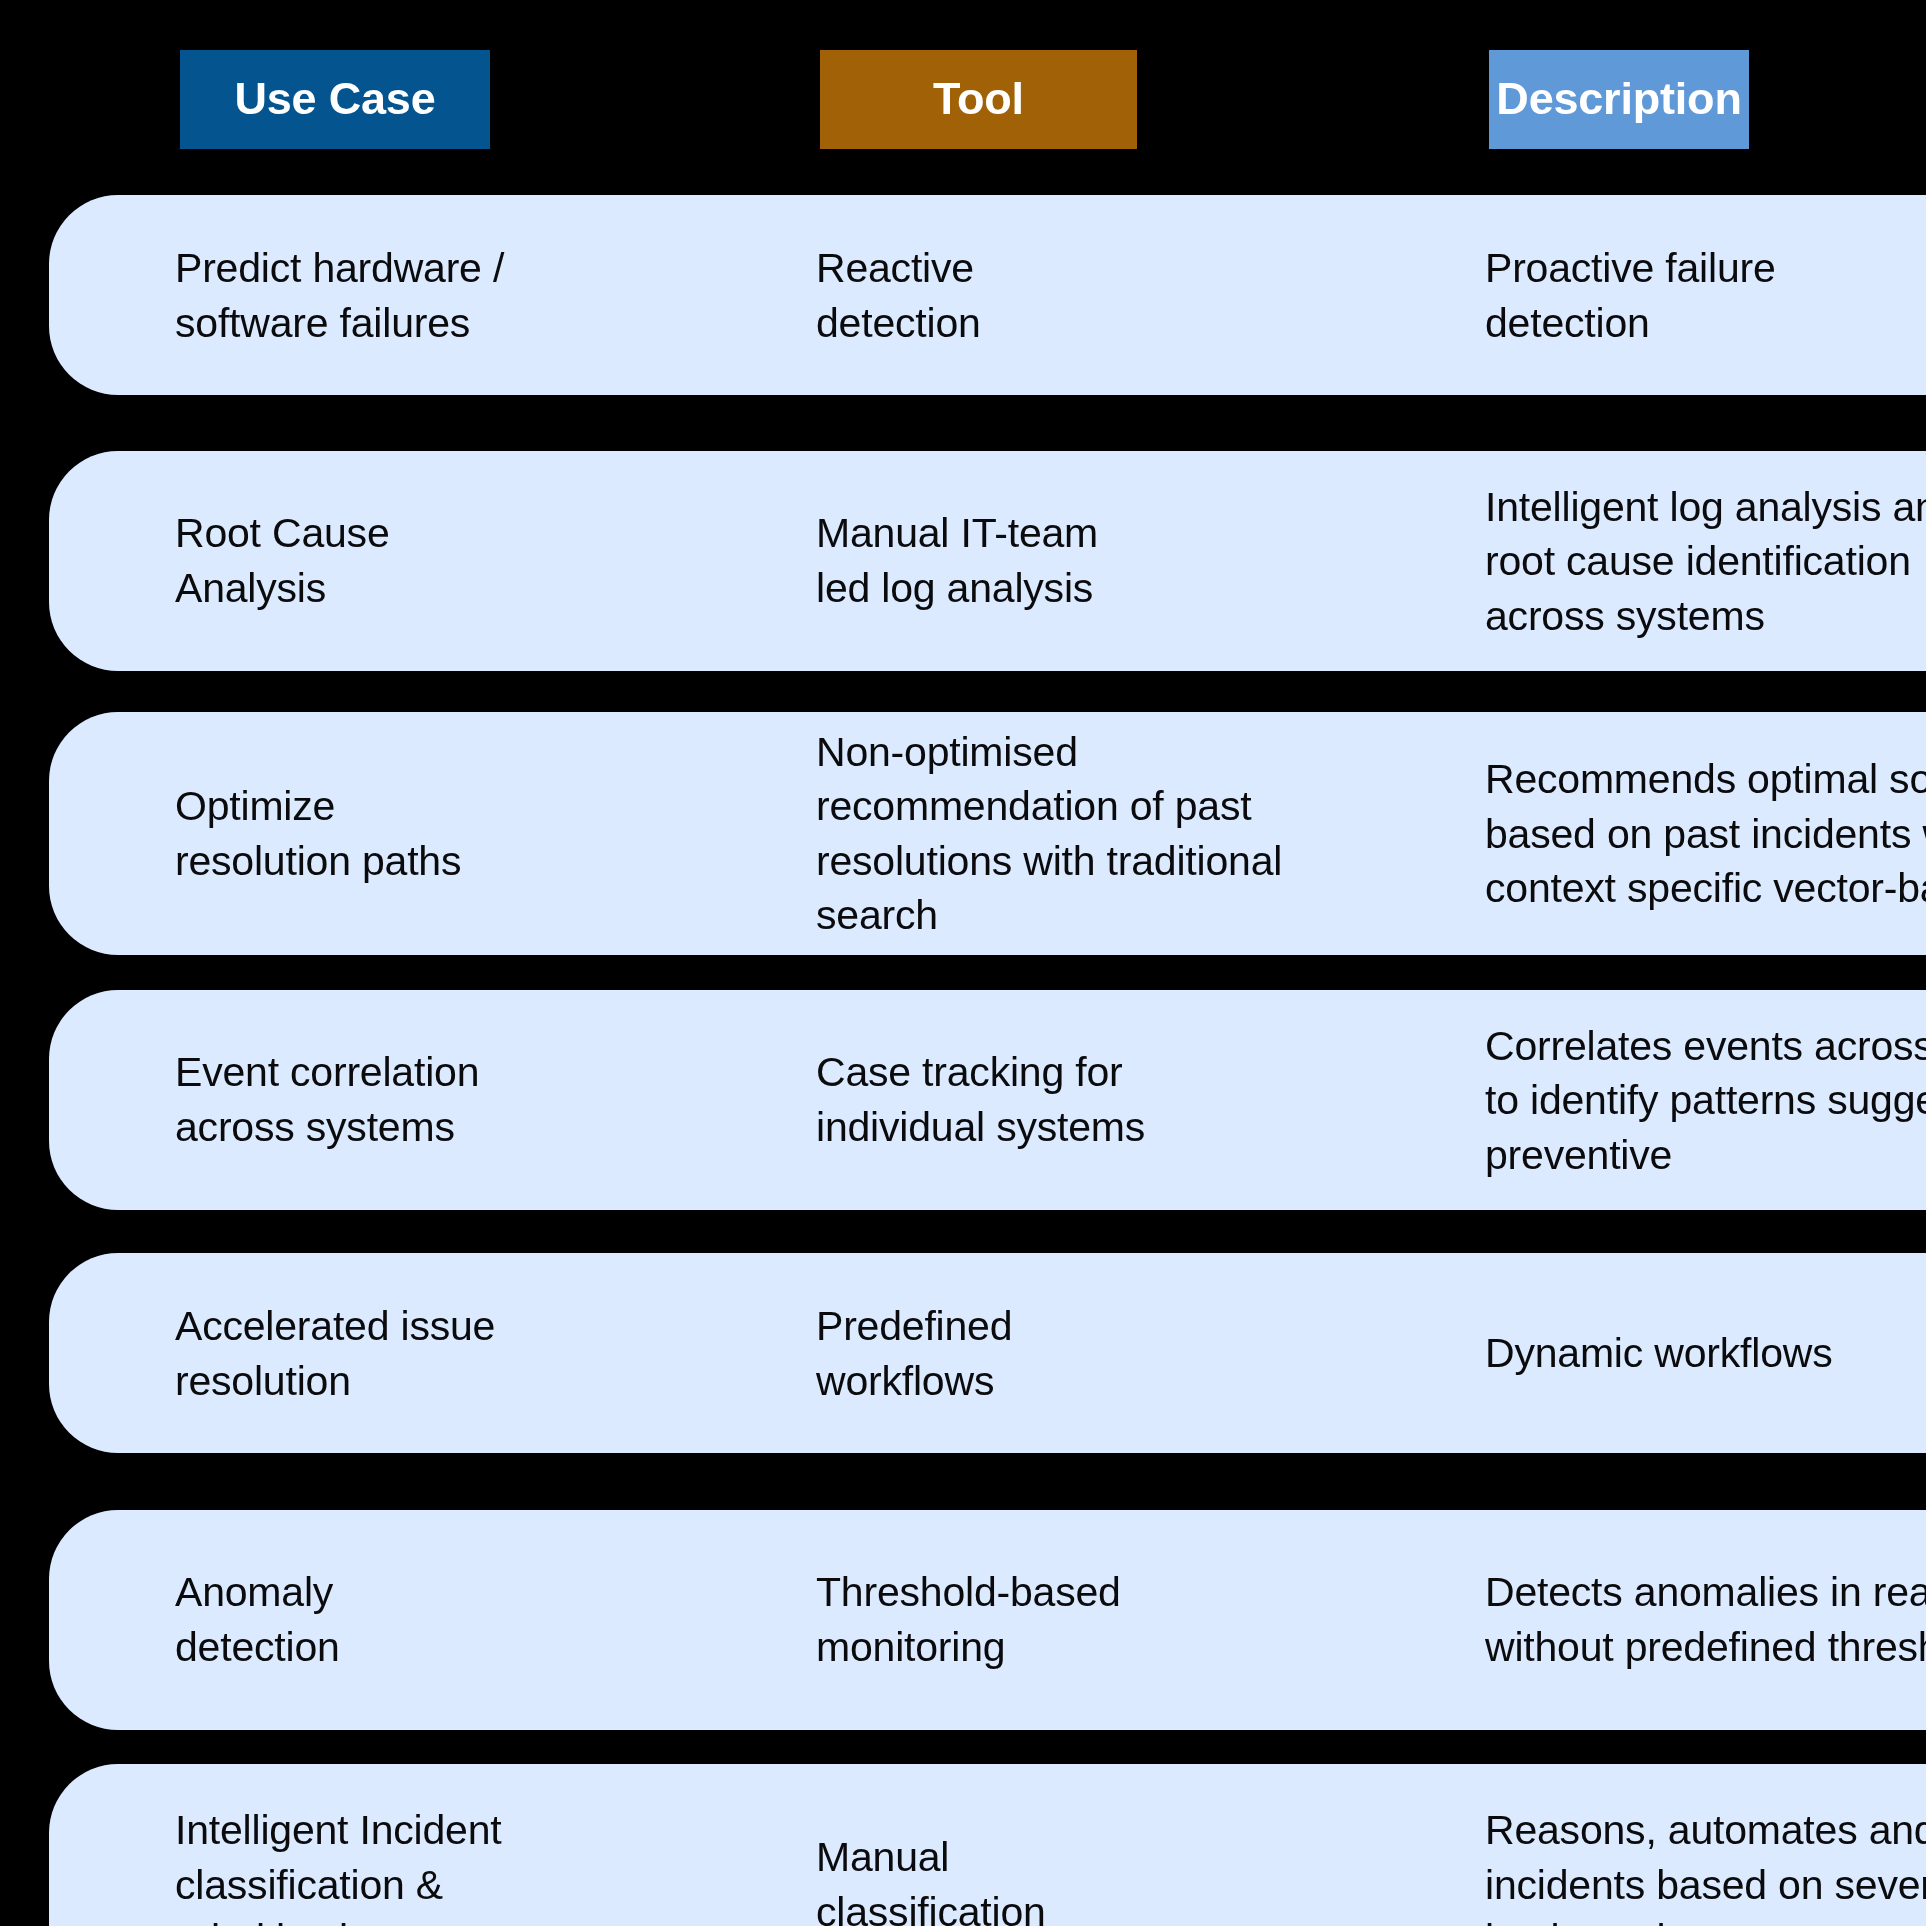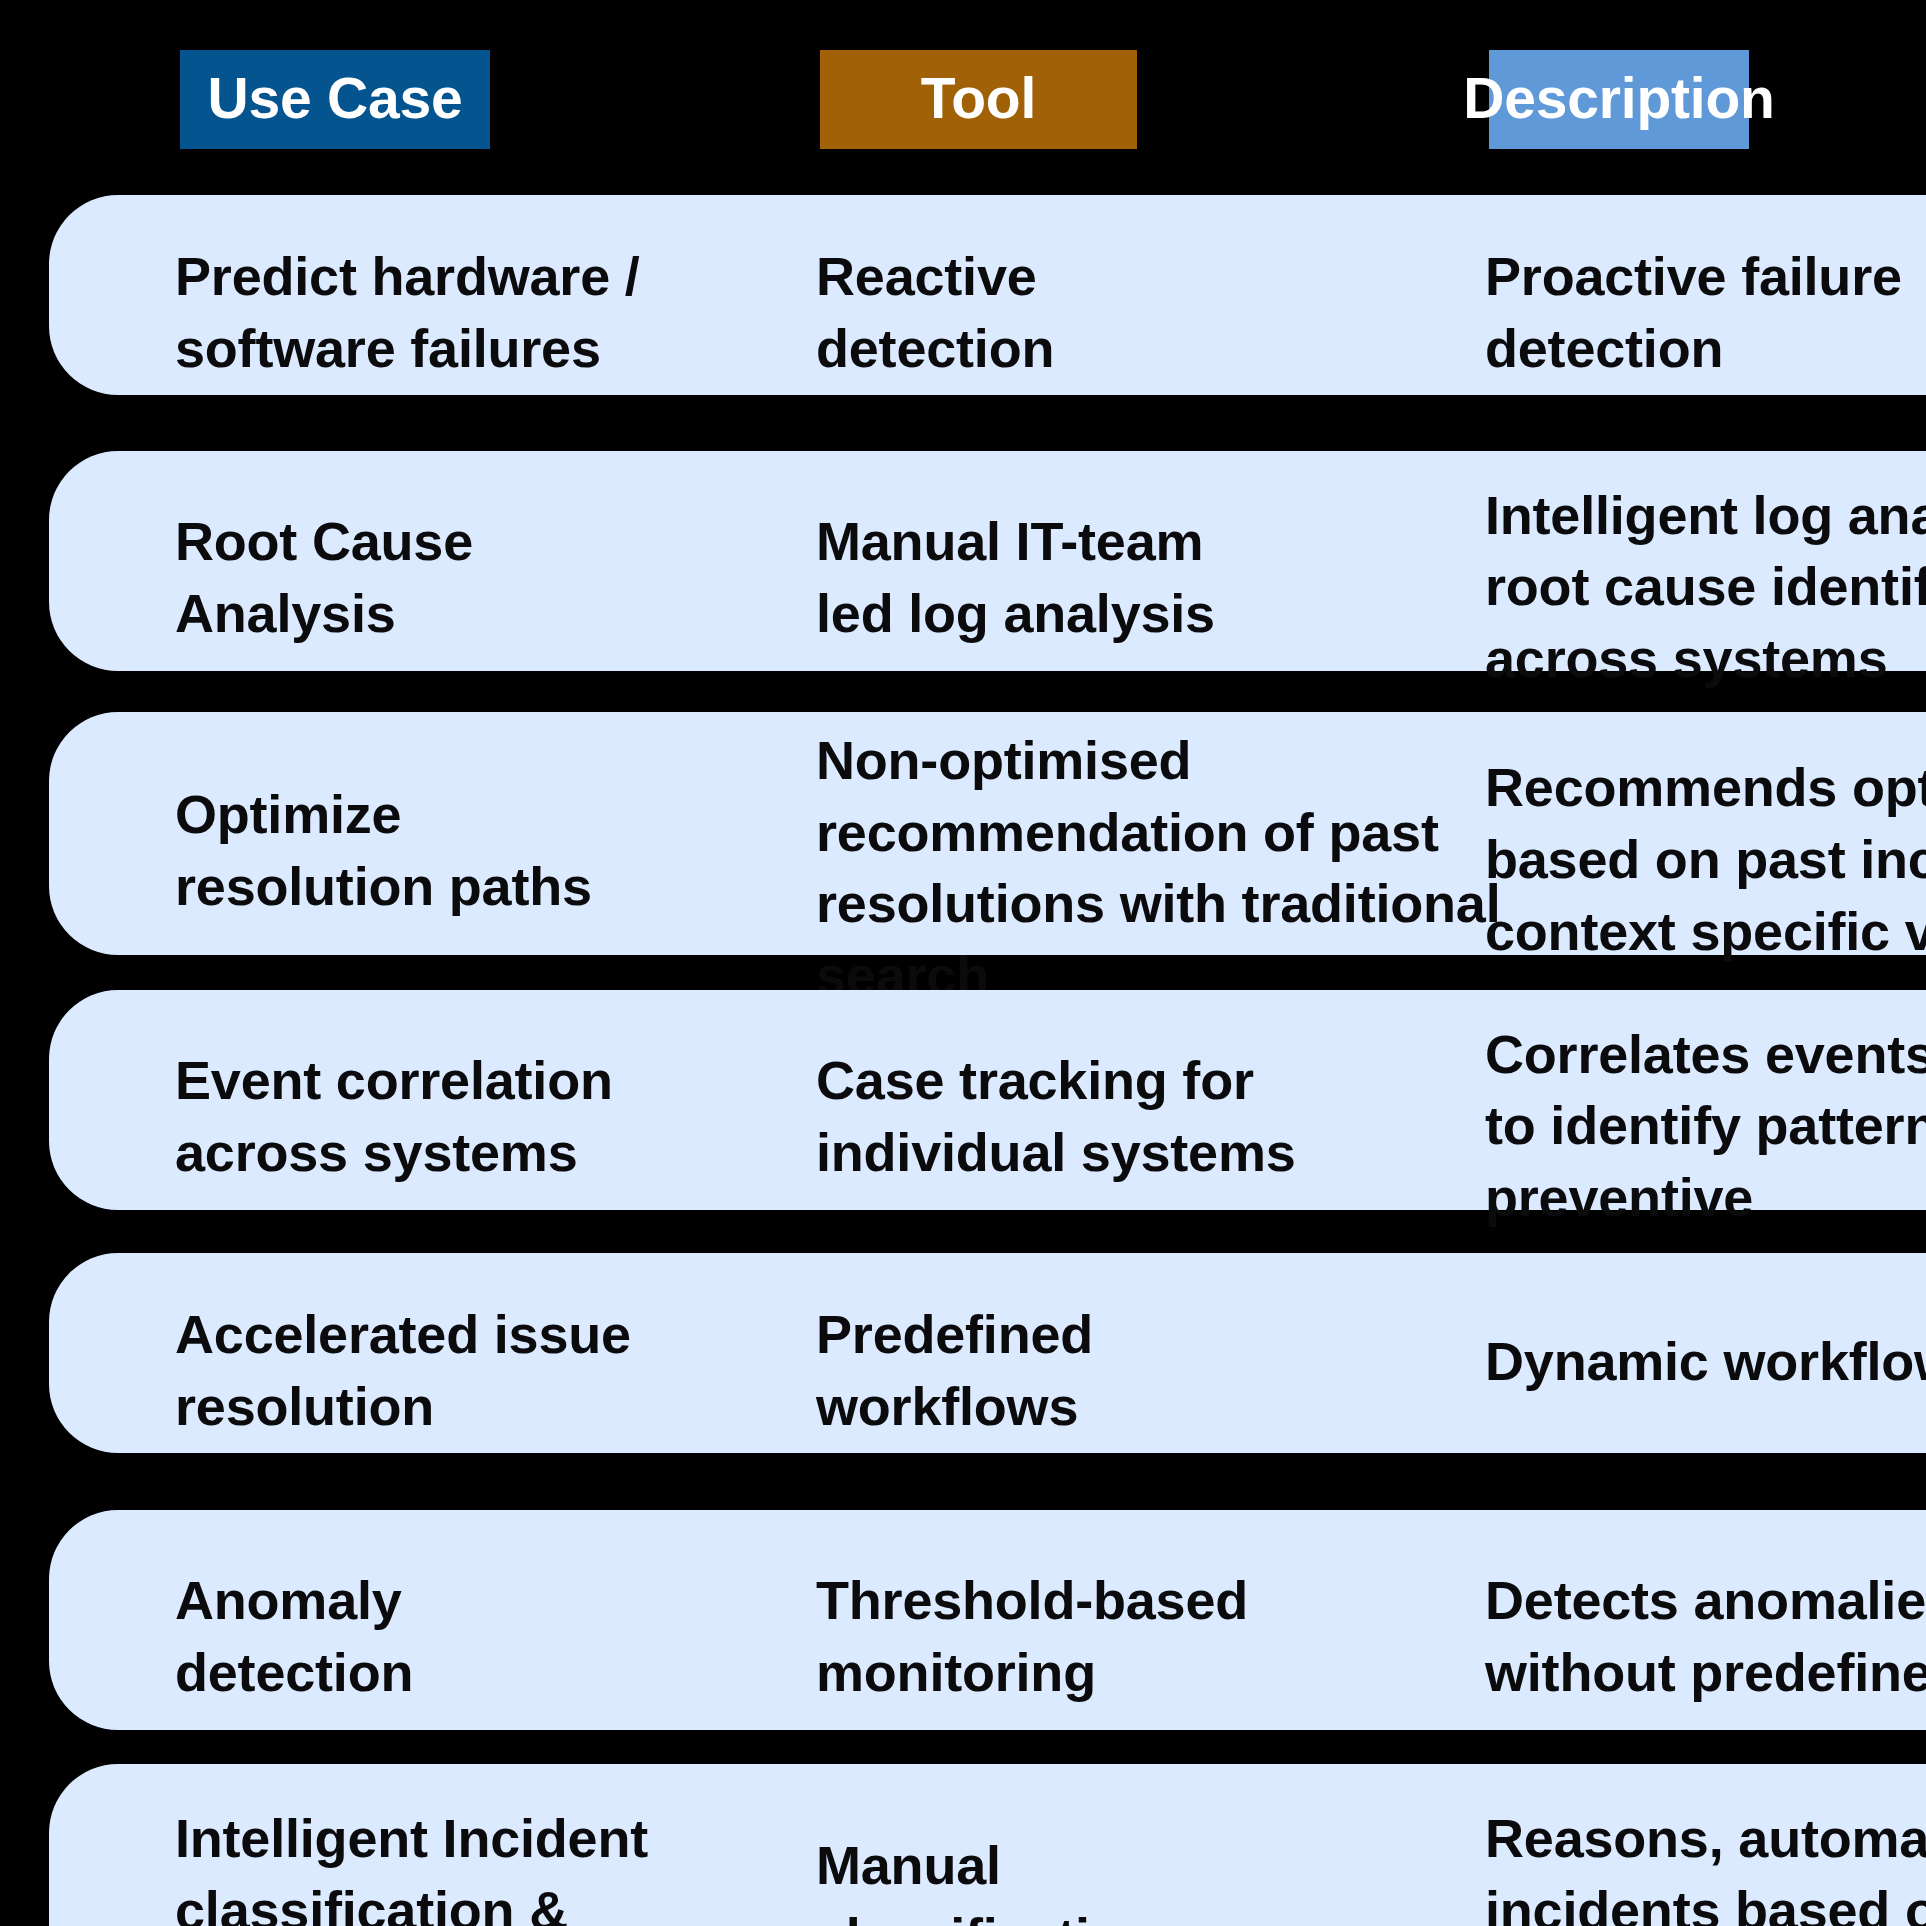--- a/index.html
+++ b/index.html
@@ -24,43 +24,43 @@
     height: 177px;
   }
   .chip {
     position: absolute;
     display: flex;
     align-items: center;
     justify-content: flex-start;
     box-sizing: border-box;
     color: #ffffff;
     font-weight: 700;
-    font-size: 57px;
+    font-size: 45px;
     line-height: 1.18;
     letter-spacing: -0.2px;
     padding: 7px 13px 8.5px 13px;
     white-space: pre-line;
   }
   .chip-usecase      { left: 180px;  top: 50px; width: 310px; height: 99px; justify-content: center; }
   .chip-tool         { left: 820px; top: 50px; width: 317px; height: 99px; justify-content: center; }
   .chip-description  { left: 1489px; top: 50px; width: 260px; height: 99px; justify-content: center; }
 
   
   .row-card {
     position: absolute;
     left: 49px;
     width: 2888px;
     box-sizing: border-box;
     border-radius: 69px;
   }
   .cell {
     position: absolute;
     color: #0b0b0d;
-    font-weight: 700;
-    font-size: 54px;
+    font-weight: 400;
+    font-size: 41px;
     line-height: 1.33;
     white-space: pre-line;
     letter-spacing: -0.2px;
   }
   .c-usecase     { left: 126px; }
   .c-tool        { left: 767px; }
   .c-description { left: 1436px; }
 </style>
 </head>
 <body>

